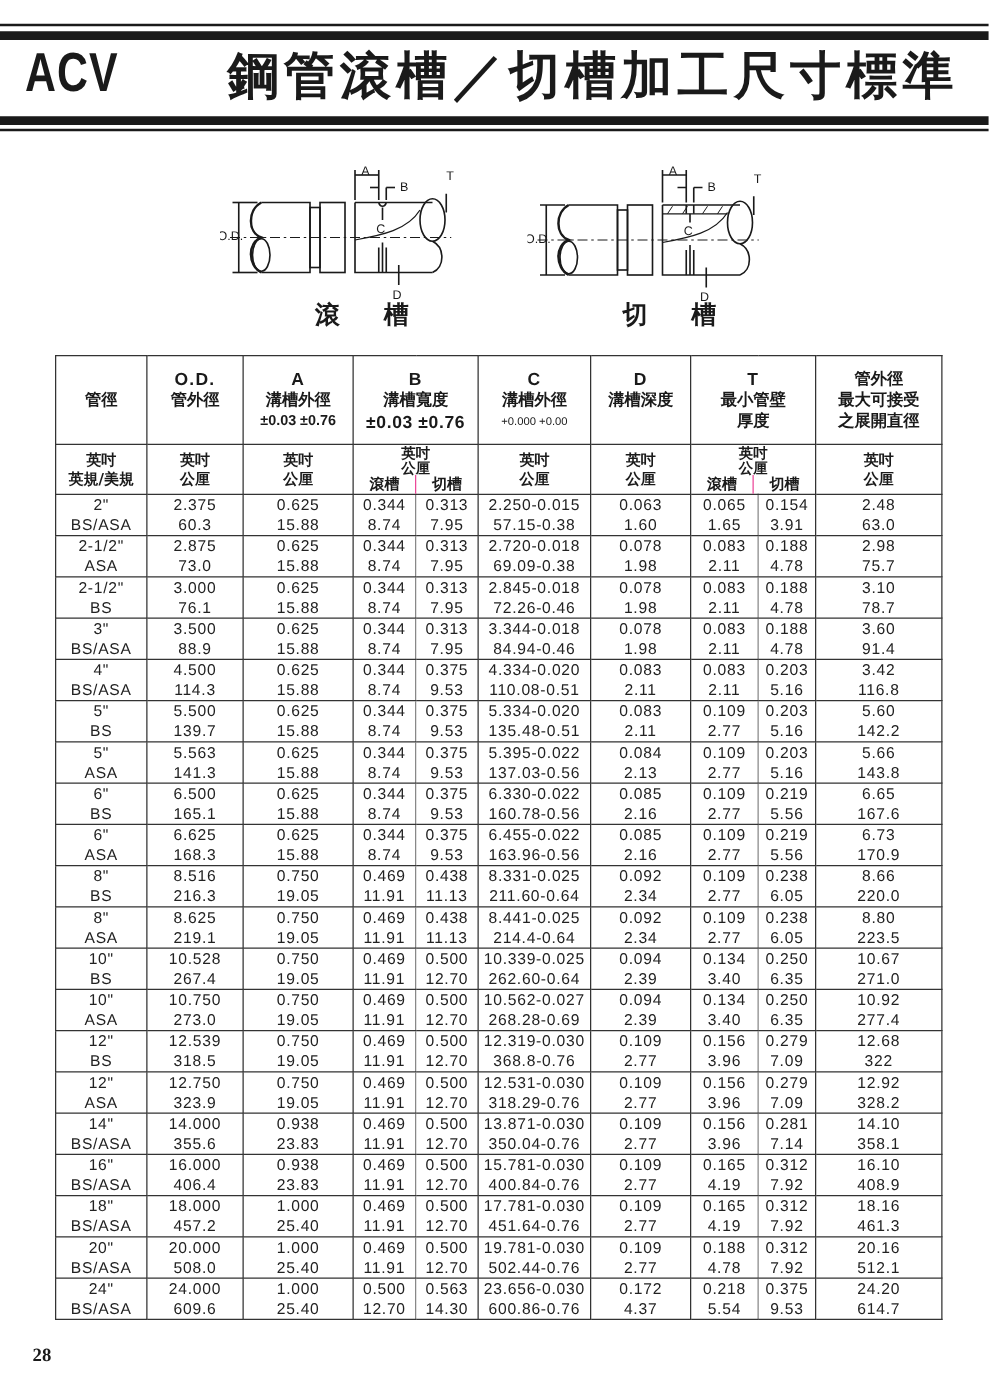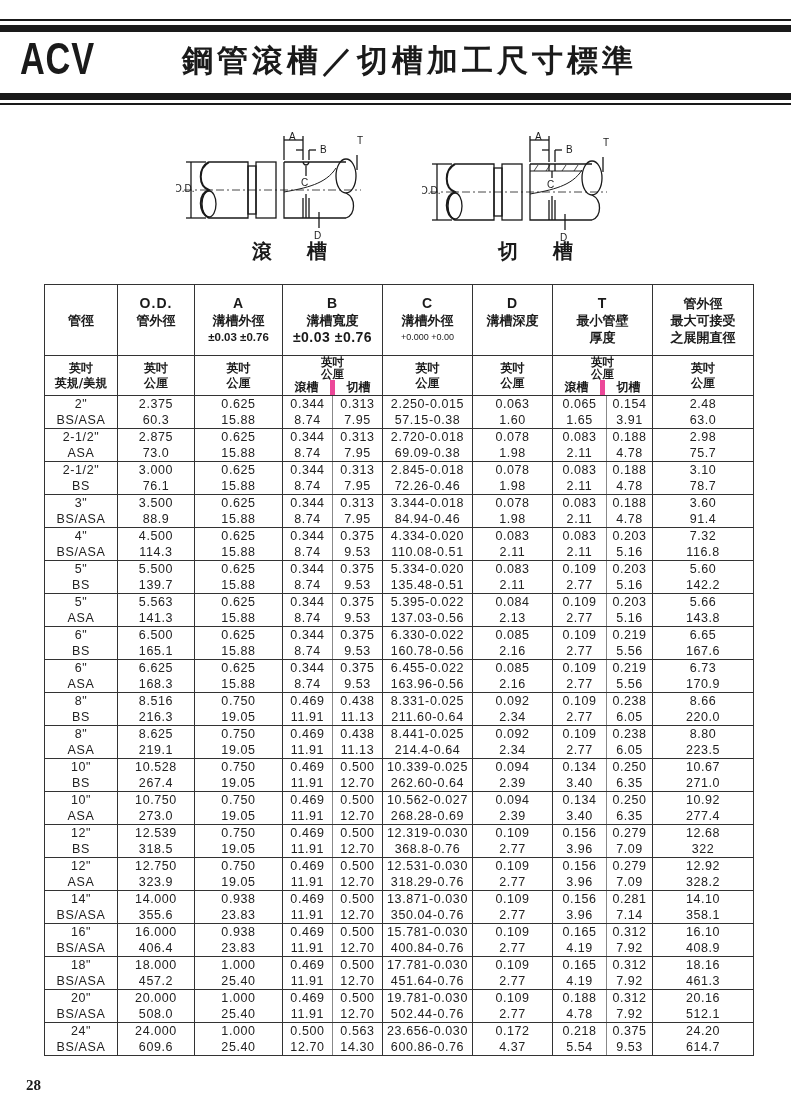--- a/index.html
+++ b/index.html
@@ -1,36 +1,36 @@
 <!DOCTYPE html>
 <html><head>
 <meta charset="utf-8">
 <style>
   html, body { margin: 0; padding: 0; background: #ffffff; }
   body { width: 791px; height: 1103px; position: relative; overflow: hidden; font-family: "DejaVu Sans", sans-serif; color: #1a1a1a; }
 
   .hdr-line { position: absolute; left: 0; right: 0; background: #1a1a1a; }
   .brand { position: absolute; left: 20px; top: 34px; font-family: "Liberation Sans", sans-serif; font-weight: bold; font-size: 44px; letter-spacing: 1px; transform: scaleX(0.78); transform-origin: left top; line-height: 50px; }
-  .title { position: absolute; left: 182px; top: 40px; font-size: 31px; font-weight: bold; letter-spacing: 4px; line-height: 40px; }
+  .title { position: absolute; left: 182px; top: 40px; font-size: 41px; font-weight: bold; letter-spacing: 4px; line-height: 40px; }
 
   .diagram { position: absolute; top: 128px; }
   .diag-label { position: absolute; font-weight: bold; font-size: 20px; letter-spacing: 14px; }
 
   table.spec { position: absolute; left: 44px; top: 284px; width: 709px; border-collapse: collapse; table-layout: fixed; font-family: "Liberation Sans", sans-serif; }
   table.spec td, table.spec th { border: 1px solid #333; text-align: center; padding: 0; font-weight: normal; }
   table.spec .h1 td { height: 70px; font-family: "DejaVu Sans", sans-serif; font-weight: bold; font-size: 13px; line-height: 17px; }
   table.spec .h1 .code { font-family: "Liberation Sans", sans-serif; font-size: 14px; letter-spacing: 1px; }
   table.spec .h1 .tol { font-family: "Liberation Sans", sans-serif; font-size: 11.5px; font-weight: bold; }
   table.spec .h1 .tol2 { font-family: "Liberation Sans", sans-serif; font-size: 14px; font-weight: bold; letter-spacing: 0.5px; }
   table.spec .h1 .tol3 { font-family: "Liberation Sans", sans-serif; font-size: 9px; font-weight: normal; }
   table.spec .h2 td { height: 38px; font-weight: bold; font-size: 12px; line-height: 15px; font-family: "DejaVu Sans", sans-serif; }
   table.spec .h2 .sub { font-size: 11.5px; line-height: 12px; }
   table.spec .h2 .split { display: flex; border-top: 0; }
   table.spec .h2 .split span { flex: 1; }
-  table.spec .h2 .split span:first-child { border-right: 5px solid #ec4899; }
+  table.spec .h2 .split span:first-child { border-right: 1px solid #ec4899; }
   table.spec tbody td { height: 32px; font-size: 12.5px; line-height: 16px; letter-spacing: 0.6px; color: #222; }
   table.spec tbody td.split-l { border-right: 1px solid #888; text-align: center; }
   table.spec tbody td.split-r { border-left: 1px solid #888; }
   .two { display: block; }
 
   .page-num { position: absolute; left: 26px; top: 1077px; font-family: "Liberation Serif", serif; font-weight: bold; font-size: 15px; }
 </style>
 </head>
 <body>
 
@@ -432,21 +432,21 @@
         </td>
         <td class="split-l">
           <span class="two">0.083</span>
           <span class="two">2.11</span>
         </td>
         <td class="split-r">
           <span class="two">0.203</span>
           <span class="two">5.16</span>
         </td>
         <td>
-          <span class="two">7.32</span>
+          <span class="two">3.42</span>
           <span class="two">116.8</span>
         </td>
       </tr>
       <tr>
         <td>
           <span class="two">5"</span>
           <span class="two">BS</span>
         </td>
         <td>
           <span class="two">5.500</span>

